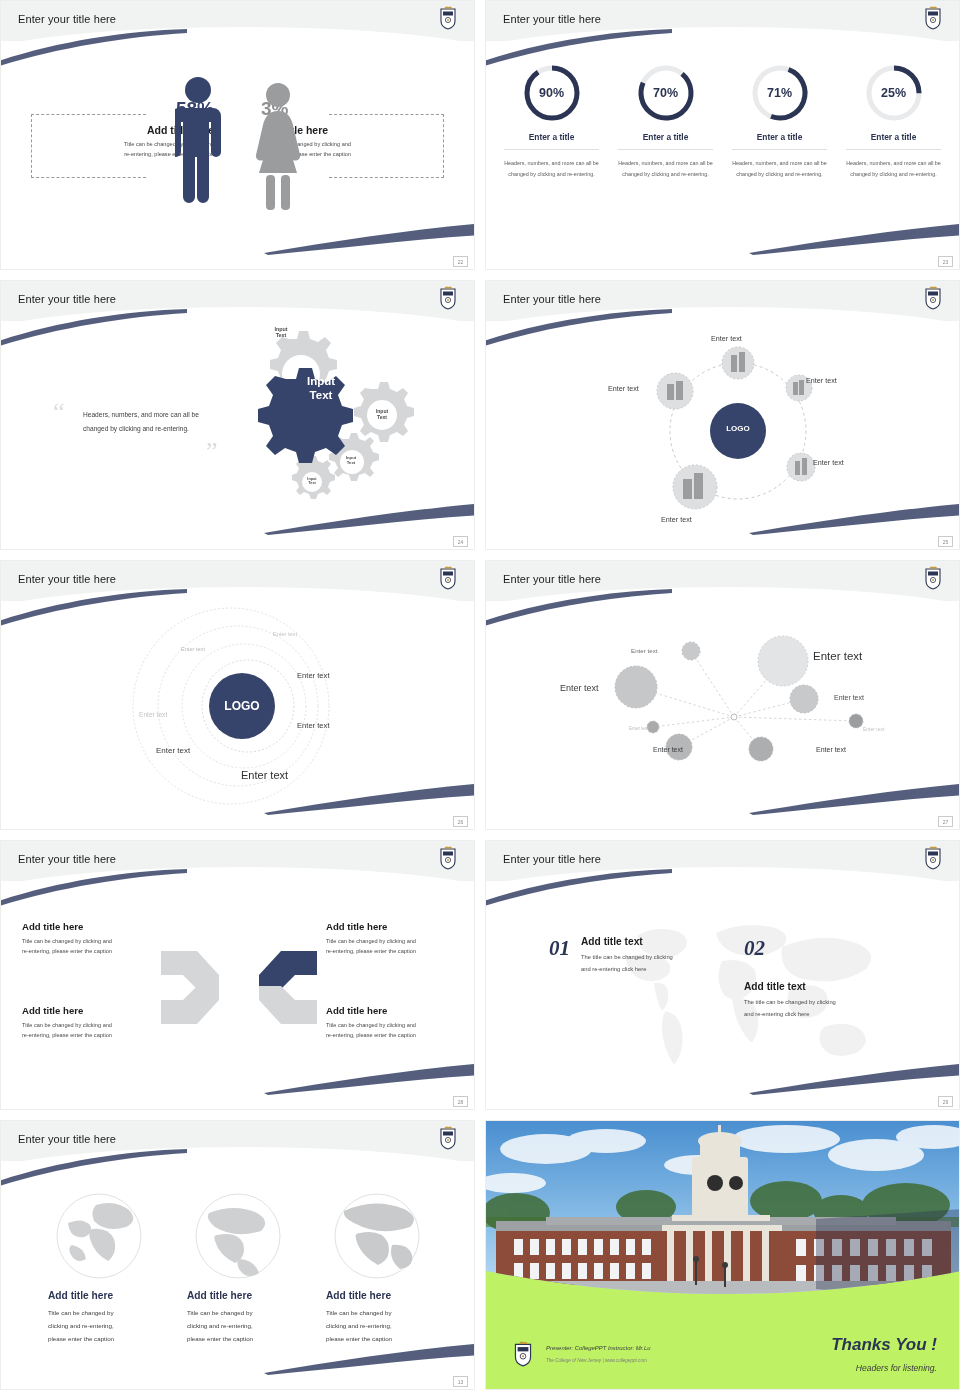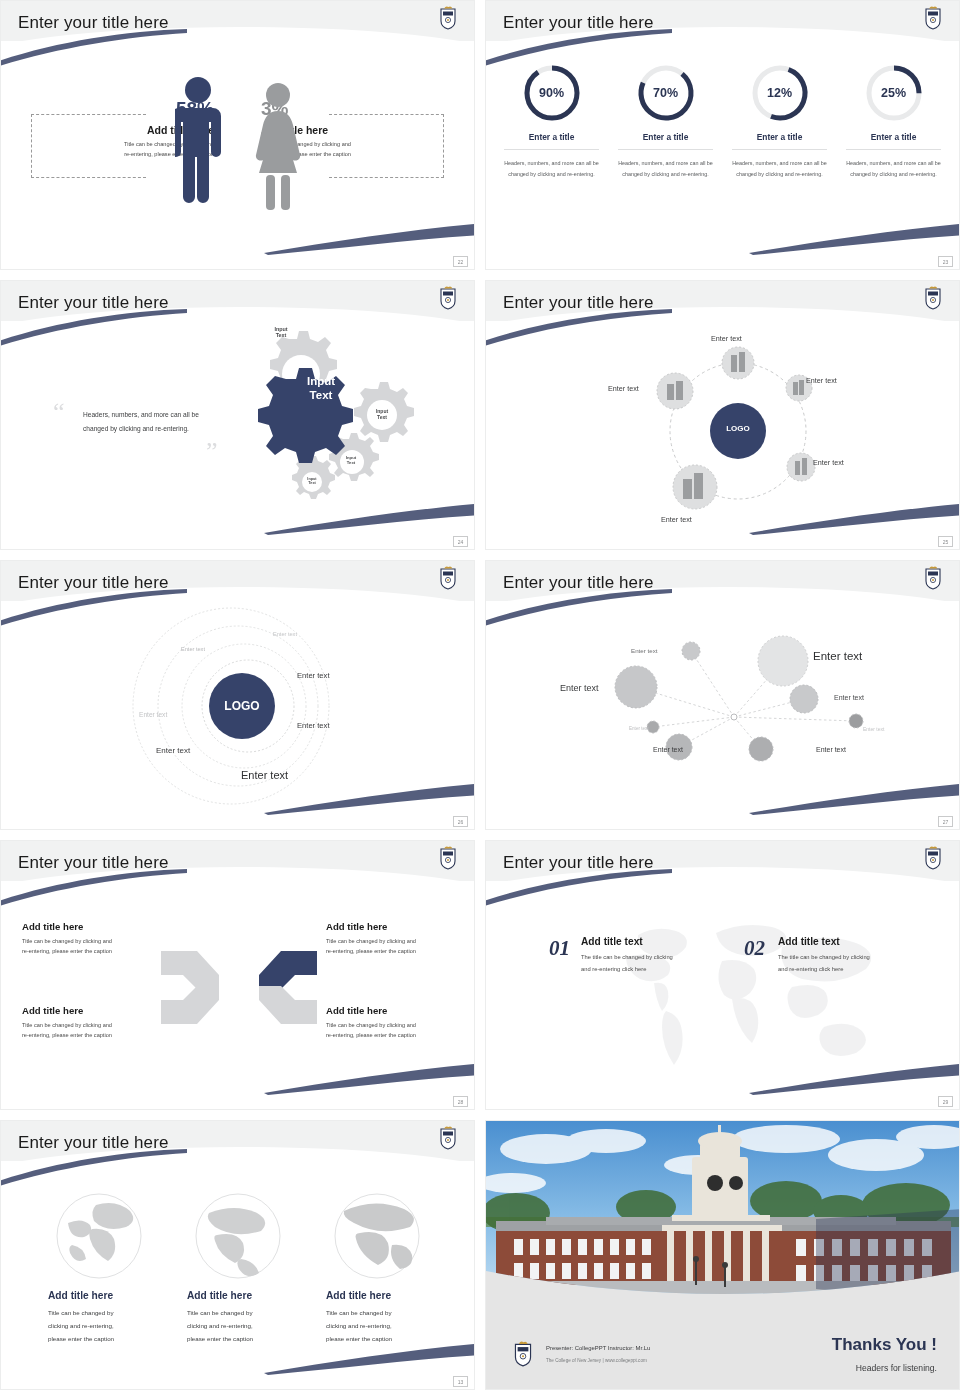--- a/index.html
+++ b/index.html
@@ -25,21 +25,21 @@
     border:1px solid #eceded;
   }
   
   .hdr {
     position:absolute; top:0; left:0; right:0; height:40px;
     background:#f1f2f2;
     z-index:1;
   }
   .hdr-title {
     position:absolute; left:17px; top:12px;
-    font-size:17px; color:#1b1b1b; letter-spacing:.1px;
+    font-size:11px; color:#1b1b1b; letter-spacing:.1px;
     z-index:6;
   }
   .crest {
     position:absolute; right:16px; top:3px; width:20px; height:26px;
     z-index:7;
   }
   
   .body-curve {
     position:absolute; left:-30px; top:26px; width:540px; height:300px;
     background:#ffffff;
@@ -102,21 +102,21 @@
   .num { font-size:21px; font-weight:bold; font-style:italic; color:#2b3553;
          font-family:"Liberation Serif", serif; }
   .n-h { font-size:10.2px; font-weight:bold; color:#1c1c1c; }
   .n-p { font-size:5.8px; color:#4a4a4a; line-height:2.0; margin-top:5px; width:132px;}
 
   
   .g-h { font-size:10.2px; font-weight:bold; color:#2b3553; }
   .g-p { font-size:6.2px; color:#3f4042; line-height:2.1; margin-top:5px; width:105px; }
 
   
-  .s10 { background:#e5e5e5; }
+  .s10 { background:#bef264;font-style:italic; }
   .photo-clip { position:absolute; left:0; top:0; width:475px; height:190px;
                 overflow:hidden; z-index:2; }
   .thanks-big { position:absolute; right:22px; bottom:34px; font-size:17px;
                 font-weight:bold; color:#2b3553; z-index:6; }
   .thanks-sub { position:absolute; right:22px; bottom:16px; font-size:8.6px;
                 color:#3a3b3d; z-index:6; }
   .foot-line1 { position:absolute; left:60px; bottom:38px; font-size:5.9px;
                 color:#3a3b3d; z-index:6; white-space:nowrap; }
   .foot-line2 { position:absolute; left:60px; bottom:26px; font-size:4.6px;
                 color:#7b7d7f; z-index:6; white-space:nowrap; }
@@ -220,21 +220,21 @@
         </div>
         <div class="donut-title">Enter a title</div>
         <div class="donut-desc">Headers, numbers, and more can all be changed by clicking and re-entering.</div>
       </div>
       <div class="donut-cell">
         <div class="ring-wrap">
           <svg width="60" height="60" viewBox="0 0 60 60">
             <circle cx="30" cy="30" r="25" fill="none" stroke="#e9eaeb" stroke-width="5"></circle>
             <circle cx="30" cy="30" r="25" fill="none" stroke="#2b3553" stroke-width="5" stroke-dasharray="78.5 157.1" stroke-linecap="butt" transform="rotate(-70 30 30)"></circle>
           </svg>
-          <div class="ring-val">12%</div>
+          <div class="ring-val">71%</div>
         </div>
         <div class="donut-title">Enter a title</div>
         <div class="donut-desc">Headers, numbers, and more can all be changed by clicking and re-entering.</div>
       </div>
       <div class="donut-cell">
         <div class="ring-wrap">
           <svg width="60" height="60" viewBox="0 0 60 60">
             <circle cx="30" cy="30" r="25" fill="none" stroke="#e9eaeb" stroke-width="5"></circle>
             <circle cx="30" cy="30" r="25" fill="none" stroke="#2b3553" stroke-width="5" stroke-dasharray="39.3 157.1" stroke-linecap="butt" transform="rotate(-90 30 30)"></circle>
           </svg>
@@ -569,21 +569,21 @@
         <div class="num">01</div>
         <div>
           <div class="n-h">Add title text</div>
           <div class="n-p">
             <div>The title can be changed by clicking</div>
             <div>and re-entering click here</div>
           </div>
         </div>
       </div>
 
-      <div style="position:absolute; left:258px; top:95px; z-index:6; display:flex; gap:13px;">
+      <div style="position:absolute; left:258px; top:95px; z-index:6; display:flex; gap:20px;flex-direction:column;">
         <div class="num">02</div>
         <div>
           <div class="n-h">Add title text</div>
           <div class="n-p">
             <div>The title can be changed by clicking</div>
             <div>and re-entering click here</div>
           </div>
         </div>
       </div>
     </div>

